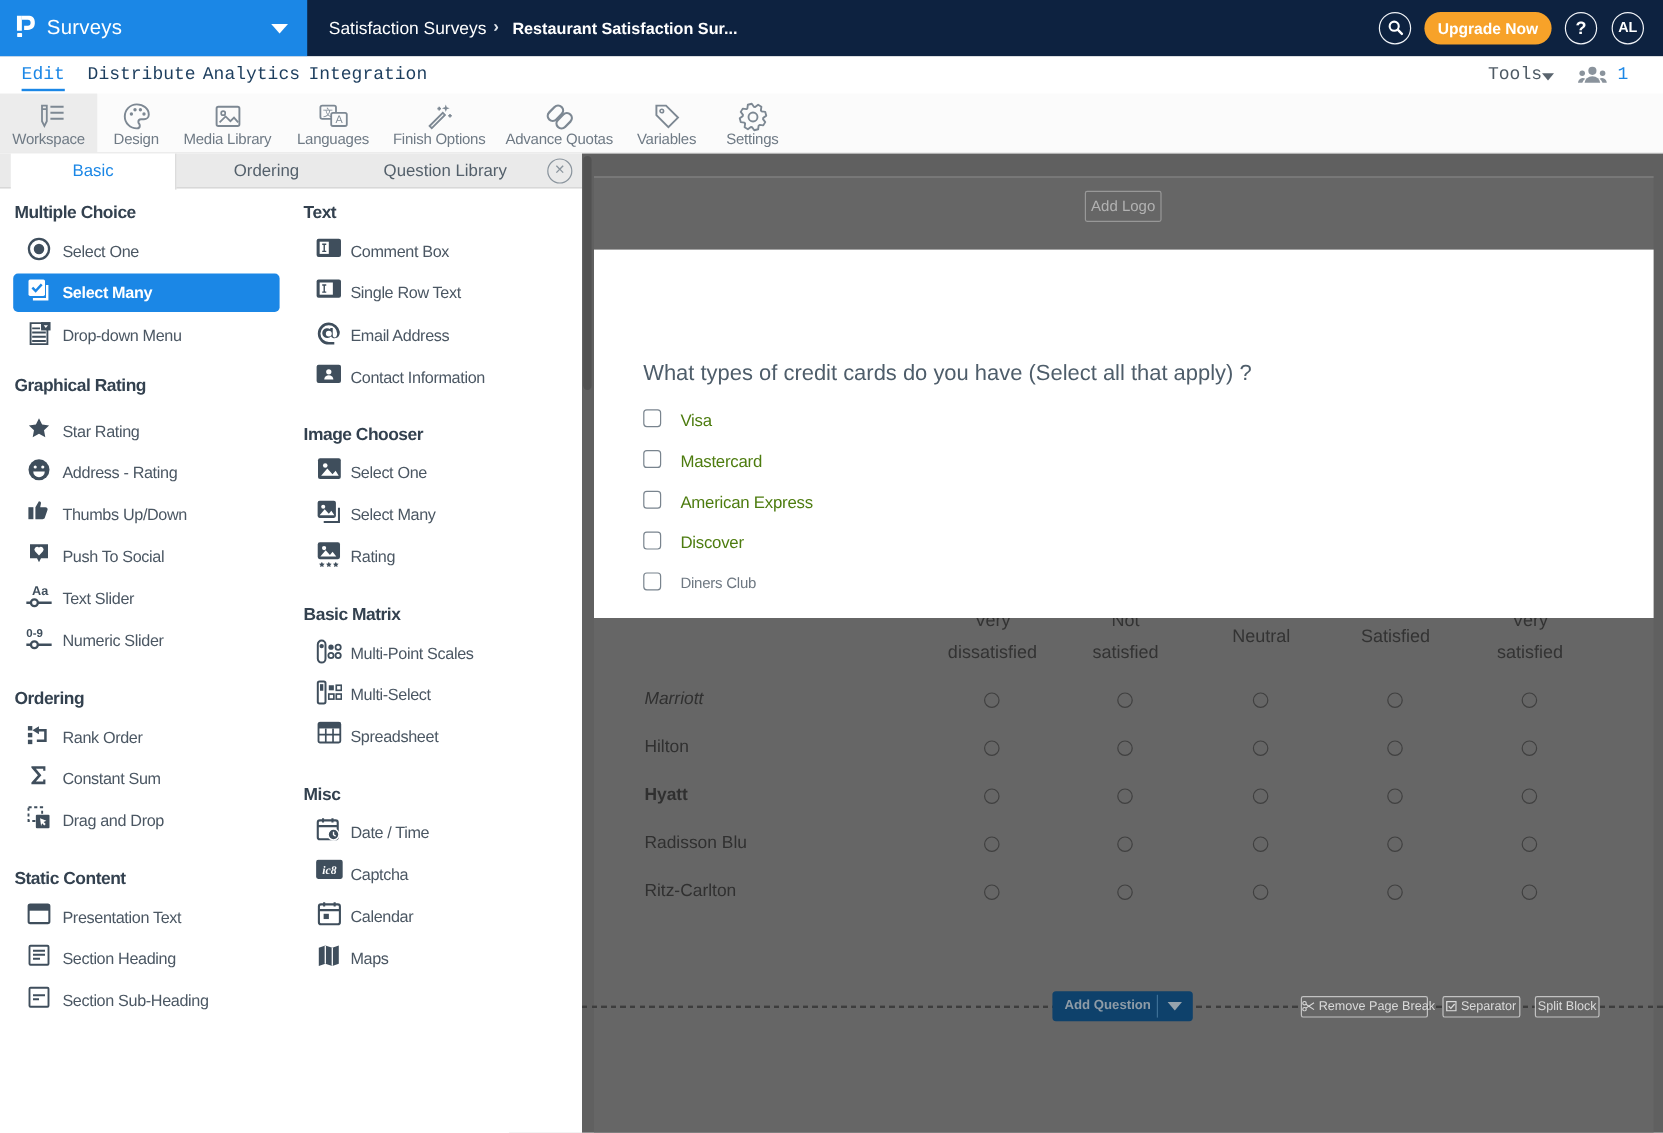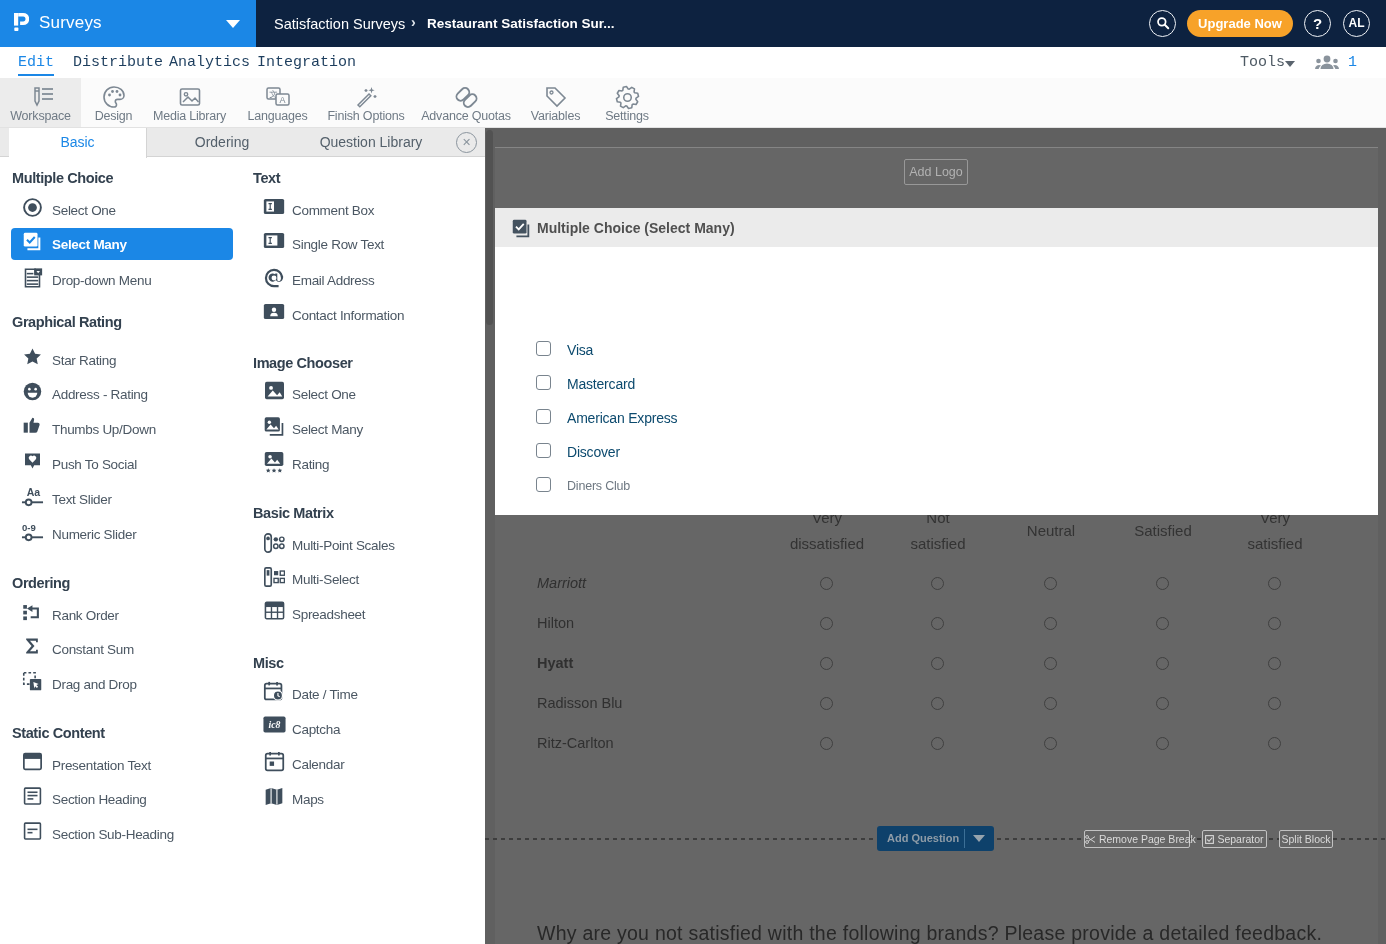--- a/index.html
+++ b/index.html
@@ -67,21 +67,21 @@
 #addqbtn .c { position:absolute; left:96px; top:9px; width:0; height:0; border-left:6px solid transparent; border-right:6px solid transparent; border-top:7px solid #96a3ad; }
 .sbtn { position:absolute; top:702px; height:18px; background:#666; border:1px solid #c2c2c2; border-radius:2px; color:#dadada; font-size:10.5px; line-height:16px; text-align:center; white-space:nowrap; }
 
 
 #qpanel { position:absolute; left:495px; top:208px; width:883px; height:307px; background:#fff; }
 #qphead { position:absolute; left:0; top:0; width:883px; height:39px; background:#ebebeb; }
 #qphead .ttl { position:absolute; left:42px; top:12px; font-size:14px; font-weight:700; color:#4f4f4f; }
 #qtext { position:absolute; left:41px; top:92px; font-size:18.3px; color:#4e5d6a; }
 .cbrow { position:absolute; left:41px; height:17px; }
 .cbrow .box { position:absolute; left:0; top:0; width:15px; height:15px; border:1.5px solid #79848e; border-radius:3px; }
-.cbrow .lbl { position:absolute; left:31px; top:1px; font-size:14px; letter-spacing:-0.2px; color:#0c4a6e; white-space:nowrap; }
+.cbrow .lbl { position:absolute; left:31px; top:1px; font-size:14px; letter-spacing:-0.2px; color:#4d7c0f; white-space:nowrap; }
 </style>
 </head>
 <body>
 
 <div id="topbar">
   <div id="topblue">
     <svg id="logo" width="15" height="18" viewBox="0 0 15 18">
       <path d="M0 0 h4.2 v12.6 h-4.2 z" fill="#fff"></path>
       <path d="M4.2 0 H9.2 C13.3 0 15.2 2.6 15.2 5.9 C15.2 9.2 13.3 11.9 9.2 11.9 H6.1 V8.4 H9.2 C10.7 8.4 11.5 7.4 11.5 5.9 C11.5 4.4 10.7 3.5 9.2 3.5 H4.2 Z" fill="#fff"></path>
       <rect x="0.3" y="14.4" width="4.1" height="3.5" rx="0.7" fill="#fff"></rect>
@@ -473,49 +473,41 @@
         <div class="radio" style="left: 549px; top: 549px;"></div>
         <div class="radio" style="left: 661px; top: 549px;"></div>
         <div class="radio" style="left: 773px; top: 549px;"></div>
         <div class="mxrow" style="top: 587px;">Ritz-Carlton</div>
         <div class="radio" style="left: 325px; top: 589px;"></div>
         <div class="radio" style="left: 436px; top: 589px;"></div>
         <div class="radio" style="left: 549px; top: 589px;"></div>
         <div class="radio" style="left: 661px; top: 589px;"></div>
         <div class="radio" style="left: 773px; top: 589px;"></div>
       </div>
-    <div id="bigq">Why are you not satisfied with the following brands? Please provide a detailed feedback.</div>
   </div>
   <div id="dashline"></div>
   <div id="addqbtn">
       <span class="t">Add Question</span>
       <span class="sep"></span>
       <span class="c"></span>
     </div>
   <div class="sbtn" style="left:599px; width:106px;"><svg width="11" height="9" viewBox="0 0 12 10" style="vertical-align:-1px;">
         <circle cx="2.2" cy="2.2" r="1.6" fill="none" stroke="#dadada" stroke-width="1"></circle>
         <circle cx="2.2" cy="7.8" r="1.6" fill="none" stroke="#dadada" stroke-width="1"></circle>
         <path d="M3.5 3.2 L11 8.2 M3.5 6.8 L11 1.8" stroke="#dadada" stroke-width="1"></path>
       </svg> Remove Page Break</div>
   <div class="sbtn" style="left:717px; width:65px;"><svg width="9" height="9" viewBox="0 0 10 10" style="vertical-align:-1px;">
         <rect x="0.7" y="0.7" width="8.6" height="8.6" fill="none" stroke="#dadada" stroke-width="1.2"></rect>
         <path d="M2.5 5 l2 2 l3.5 -4" fill="none" stroke="#dadada" stroke-width="1.2"></path>
       </svg> Separator</div>
   <div class="sbtn" style="left:794px; width:54px;">Split Block</div>
 </div>
 
 <div id="qpanel">
-  <div id="qphead">
-    <svg style="position:absolute; left:15px; top:10px;" width="22" height="22" viewBox="0 0 24 24">
-      <path d="M20 7 v13 H7" fill="none" stroke="#44525f" stroke-width="2"></path>
-      <rect x="3" y="2" width="15" height="15" rx="1.5" fill="#44525f"></rect>
-      <path d="M6.5 9.5 l3 3 l5.5 -6" fill="none" stroke="#fff" stroke-width="2"></path>
-    </svg>
-    <div class="ttl">Multiple Choice (Select Many)</div>
-  </div>
+  <div id="qtext">What types of credit cards do you have (Select all that apply) ?</div>
   <div id="cbrows">
       <div class="cbrow" style="top: 133px;">
         <span class="box"></span>
         <span class="lbl">Visa</span>
       </div>
       <div class="cbrow" style="top: 167px;">
         <span class="box"></span>
         <span class="lbl">Mastercard</span>
       </div>
       <div class="cbrow" style="top: 201px;">

